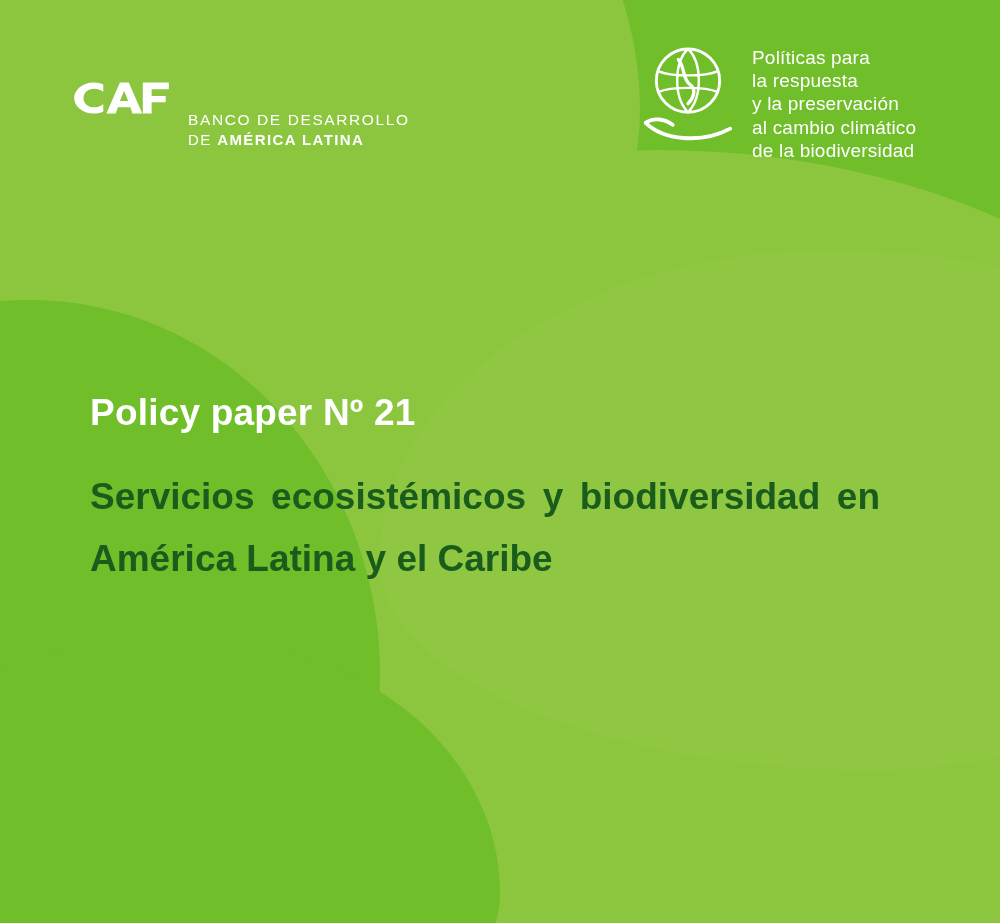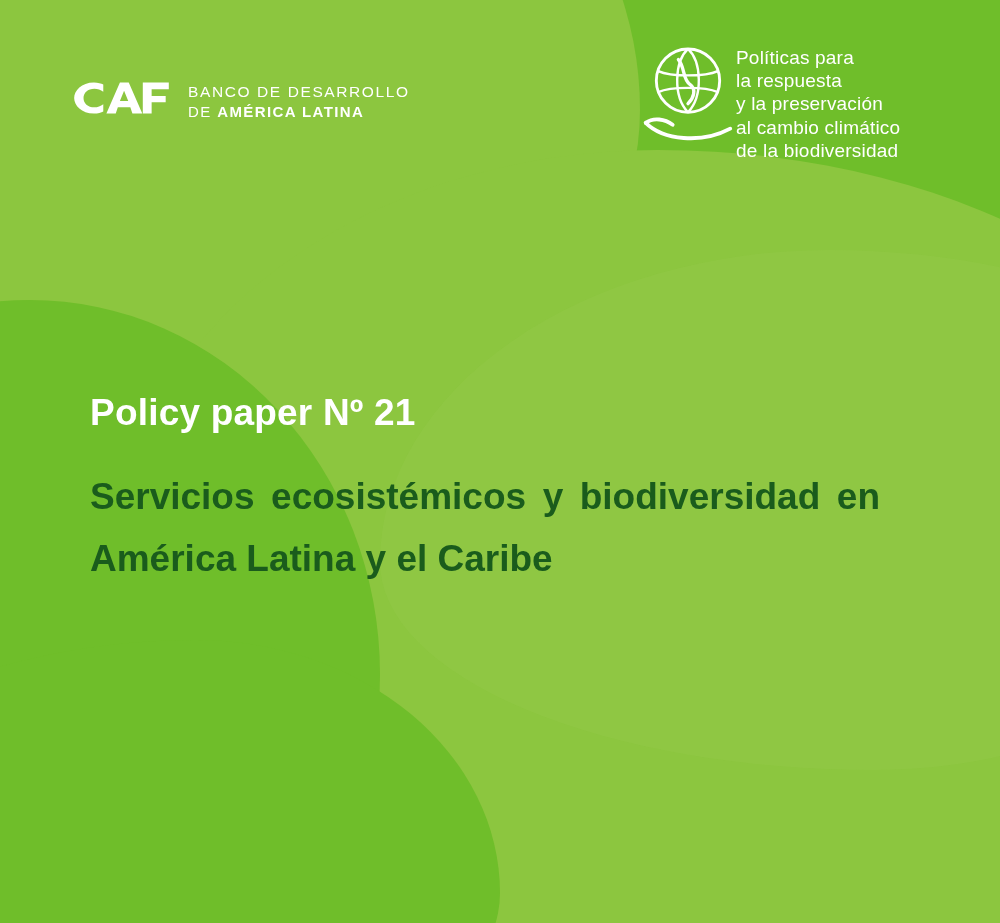--- a/index.html
+++ b/index.html
@@ -97,20 +97,21 @@
     gap: 14px;
   }
   .caf-mark {
     width: 104px;
     height: 44px;
   }
   .caf-text {
     color: #ffffff;
     line-height: 1.32;
     padding-top: 6px;
+    margin-top: 28px;
   }
   .caf-text .l1 {
     font-size: 15.5px;
     letter-spacing: 1.6px;
     font-weight: 400;
   }
   .caf-text .l2 {
     font-size: 15px;
     letter-spacing: 1.4px;
     font-weight: 400;
@@ -119,20 +120,21 @@
     font-weight: 700;
     letter-spacing: 1.4px;
   }
 
   .program-logo {
     position: absolute;
     left: 640px;
     top: 40px;
     display: flex;
     align-items: flex-start;
+    gap: 16px;
   }
   .program-mark {
     width: 96px;
     height: 112px;
     flex: none;
   }
   .program-text {
     color: #ffffff;
     font-size: 19px;
     line-height: 1.22;

